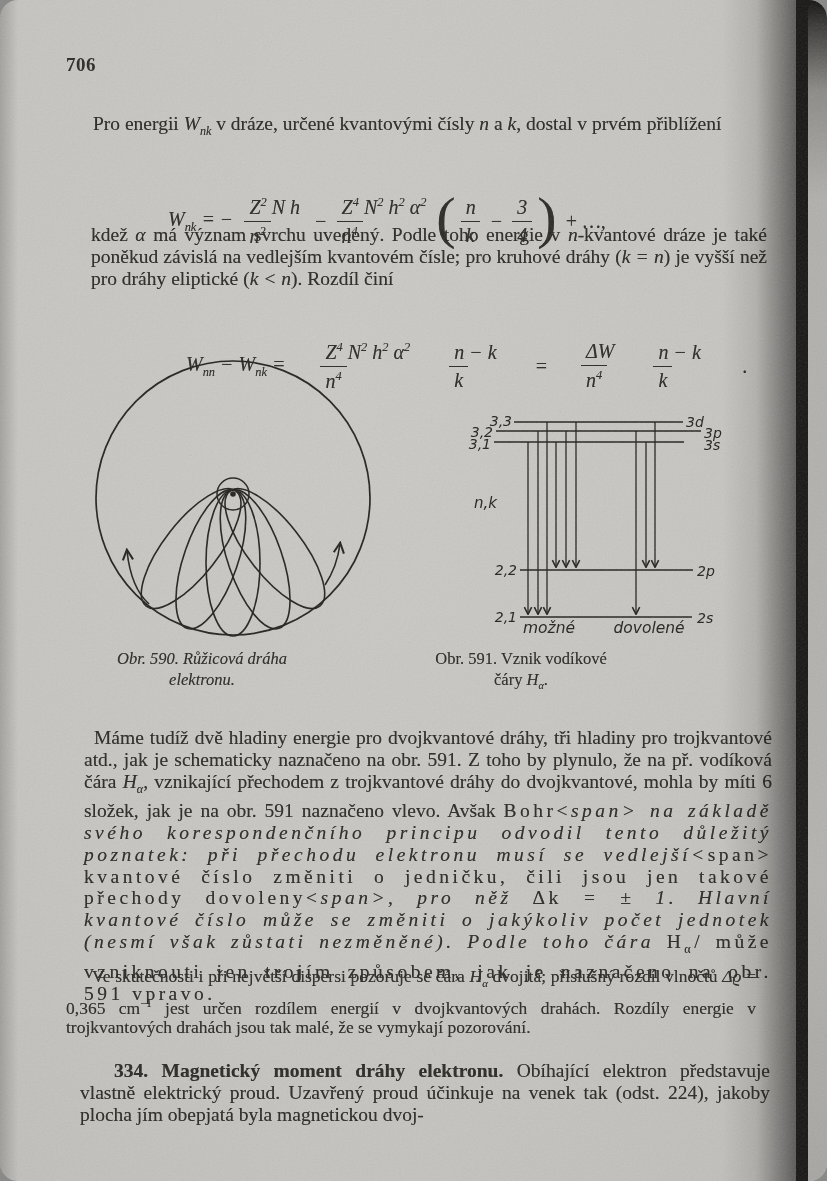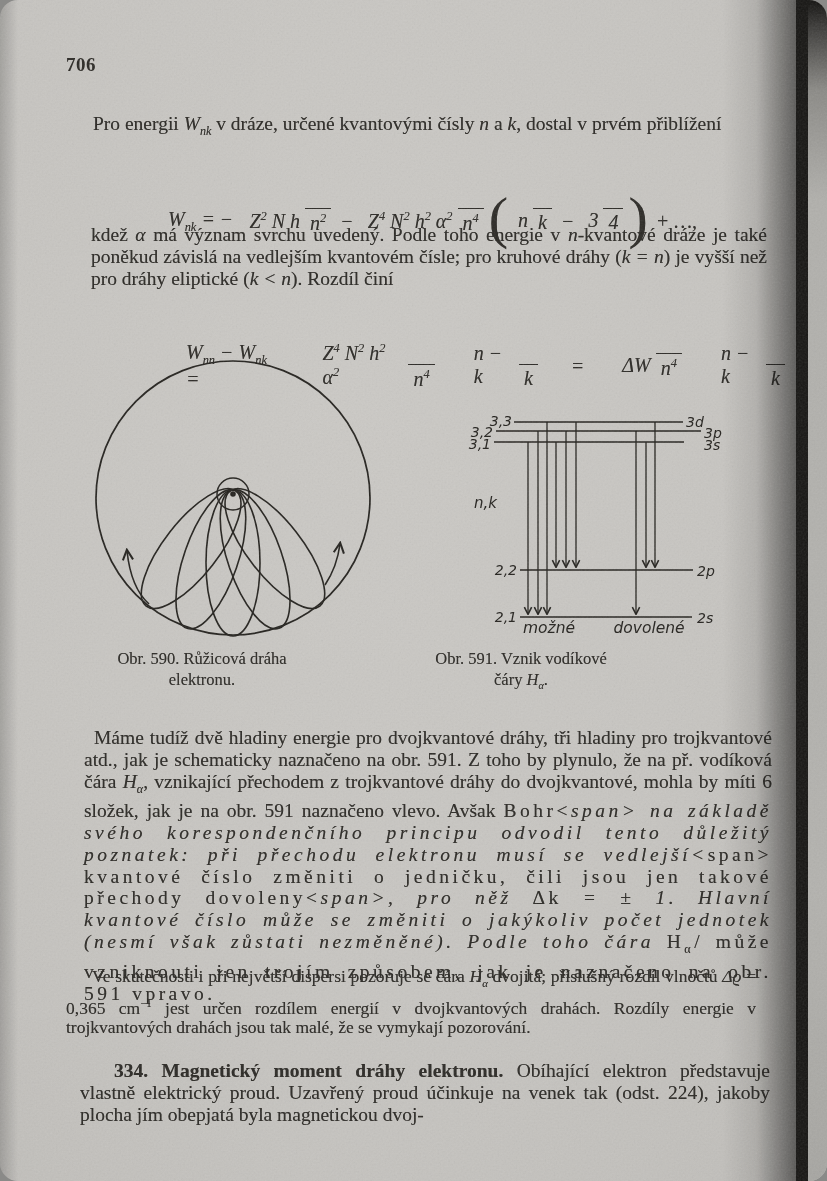--- a/index.html
+++ b/index.html
@@ -22,32 +22,32 @@
   p.small{position:absolute;margin:0;text-align:justify;font-size:17.5px;line-height:20px;
         left:66px;top:966px;width:690px;text-indent:26px;text-shadow:0 0 0.4px rgba(20,18,14,0.45);}
   .p5{left:66px;top:1046px;width:690px;text-indent:34px;line-height:21.8px;}
   .sp{letter-spacing:3.5px;}
   sup{font-size:0.62em;} sub{font-size:0.62em;}
   
   .formula{position:absolute;display:flex;align-items:center;font-size:20px;font-style:italic;
         text-shadow:0 0 0.4px rgba(20,18,14,0.4);margin-top:48px;}
   .formula1{left:168px;top:141px;height:64px;}
   .formula2{left:186px;top:290px;height:56px;gap:24px;}
-  .frac{display:inline-flex;flex-direction:row;align-items:flex-end;margin:0 5px;}
+  .frac{display:inline-flex;flex-direction:column;align-items:flex-start;margin:0 5px;}
   .frac .num{padding:0 5px 2px;}
   .frac .den{border-top:1.7px solid #2b2925;padding:2px 5px 0;}
   .fop{margin:0 4px;}
   .flhs{margin-right:6px;}
   .paren{font-size:58px;font-style:normal;font-weight:400;line-height:0;transform:translateY(-3px);}
   .ftail{margin-left:8px;}
   
   .fig{position:absolute;}
   .caption{position:absolute;text-align:center;font-size:16.5px;line-height:20.5px;
         text-shadow:0 0 0.4px rgba(20,18,14,0.4);}
-  .cap590{left:92px;top:649px;width:220px;}
+  .cap590{left:92px;top:649px;width:220px;font-style:italic;}
   .cap591{left:411px;top:649px;width:220px;}
   .figline{stroke:#23211d;fill:none;}
   .figtext{font-family:"DejaVu Sans","Liberation Sans",sans-serif;font-style:italic;fill:#23211d;}
   .noise{position:absolute;left:0;top:0;pointer-events:none;opacity:0.13;}
 </style>
 </head>
 <body>
 
 <div class="page">
 

